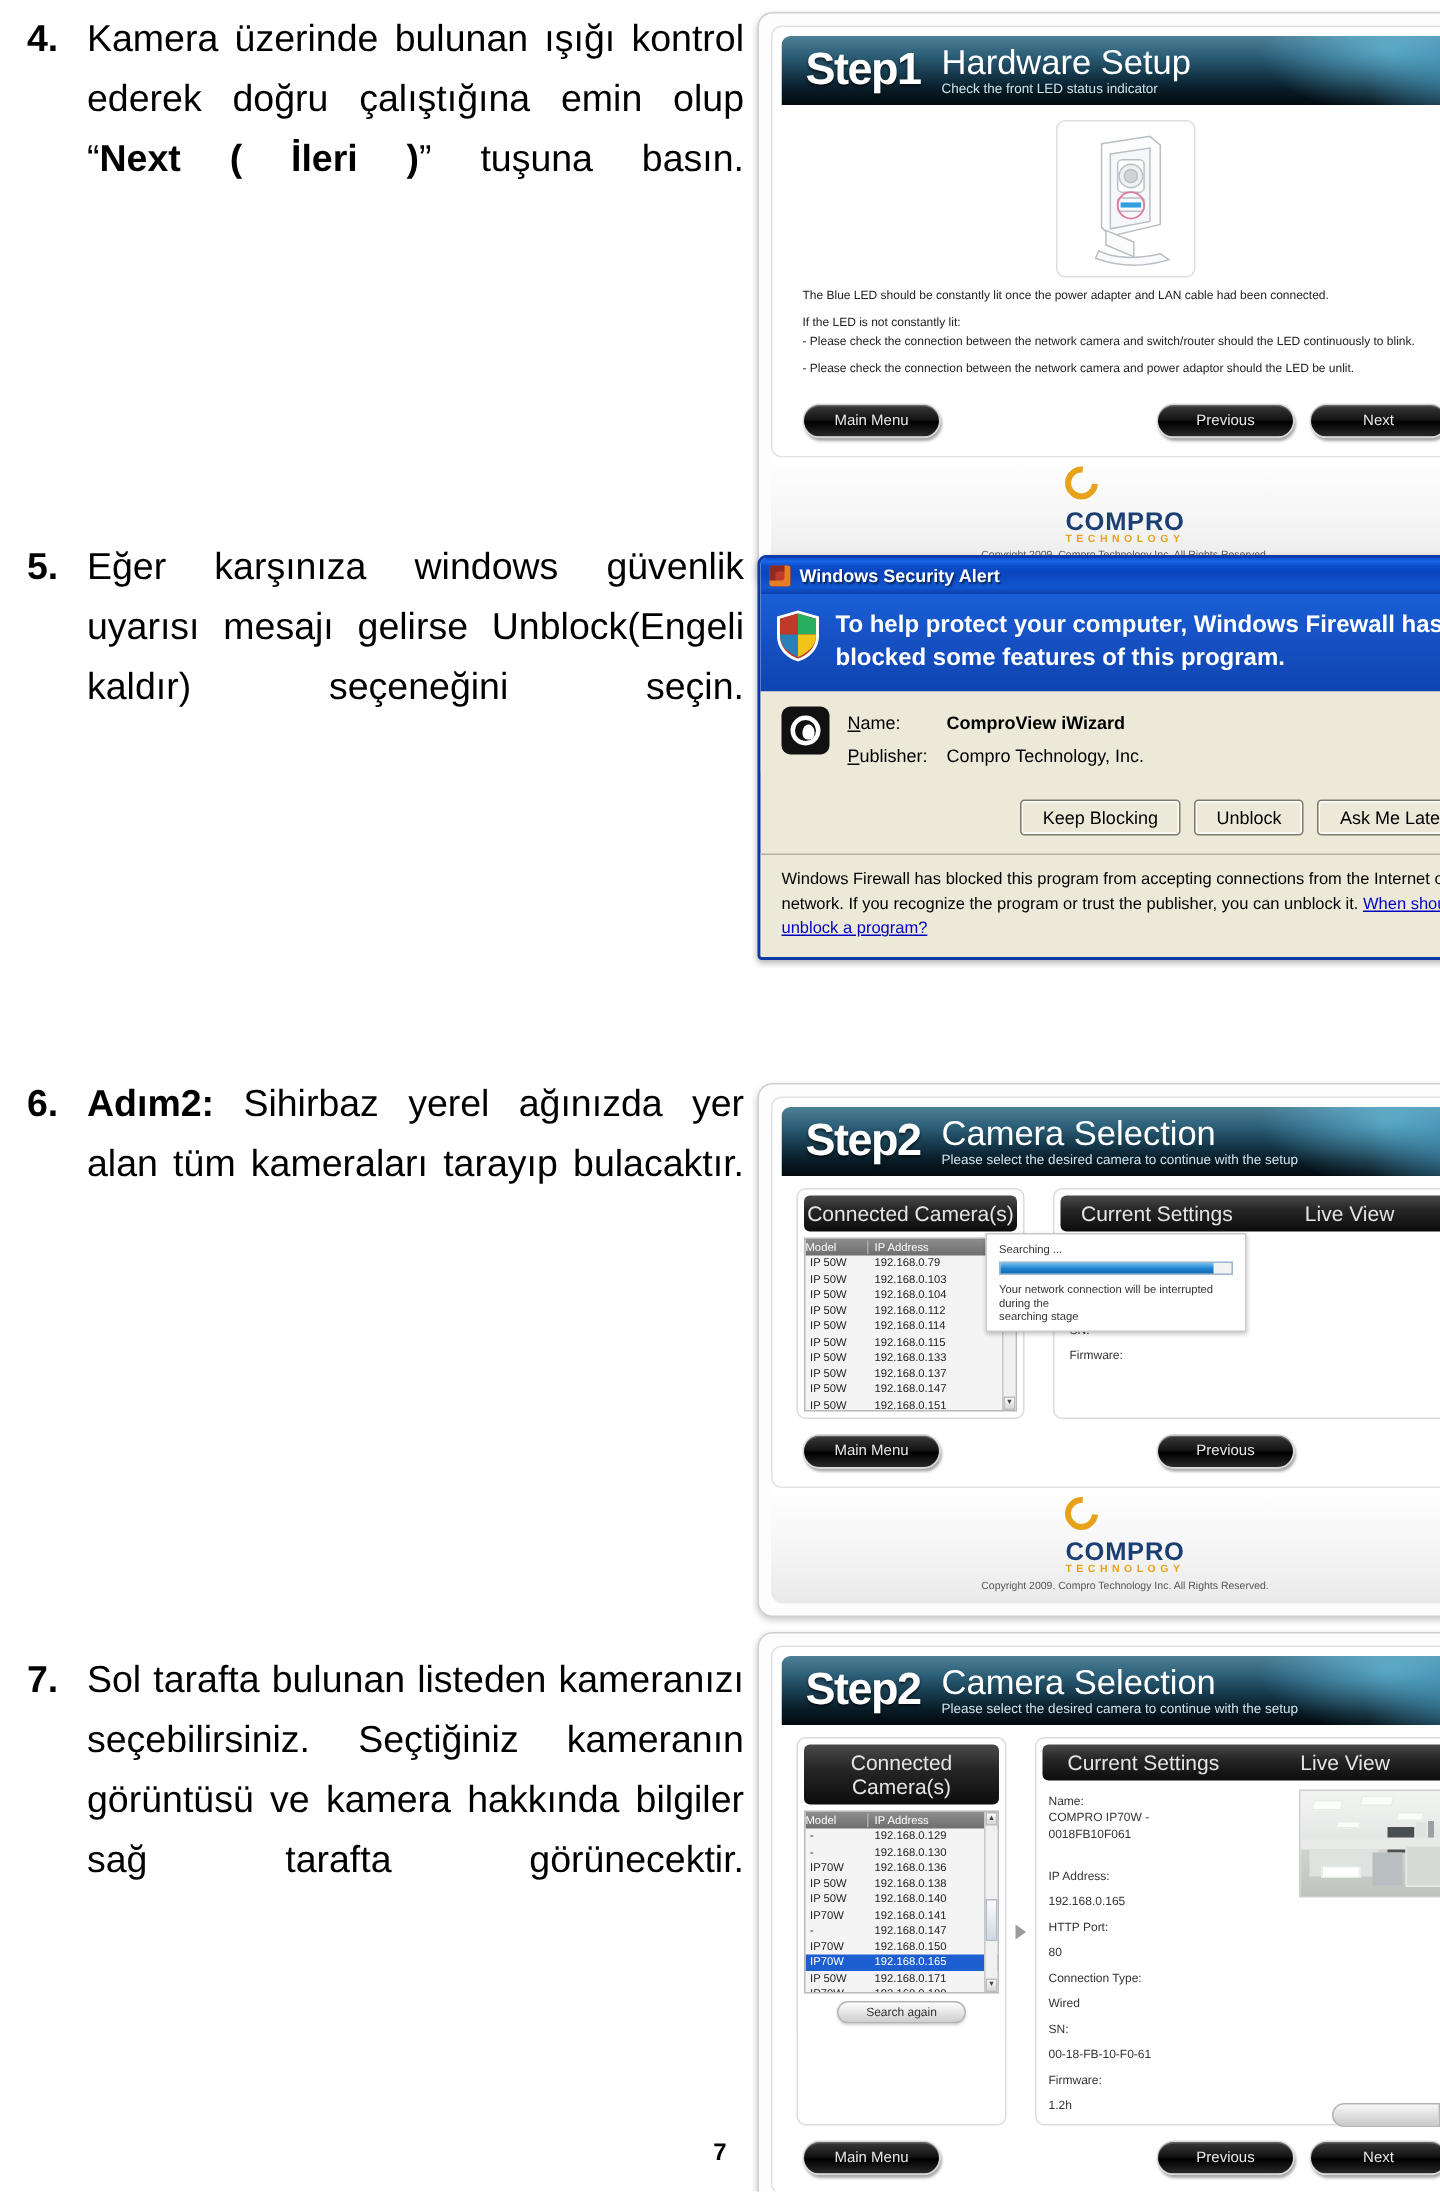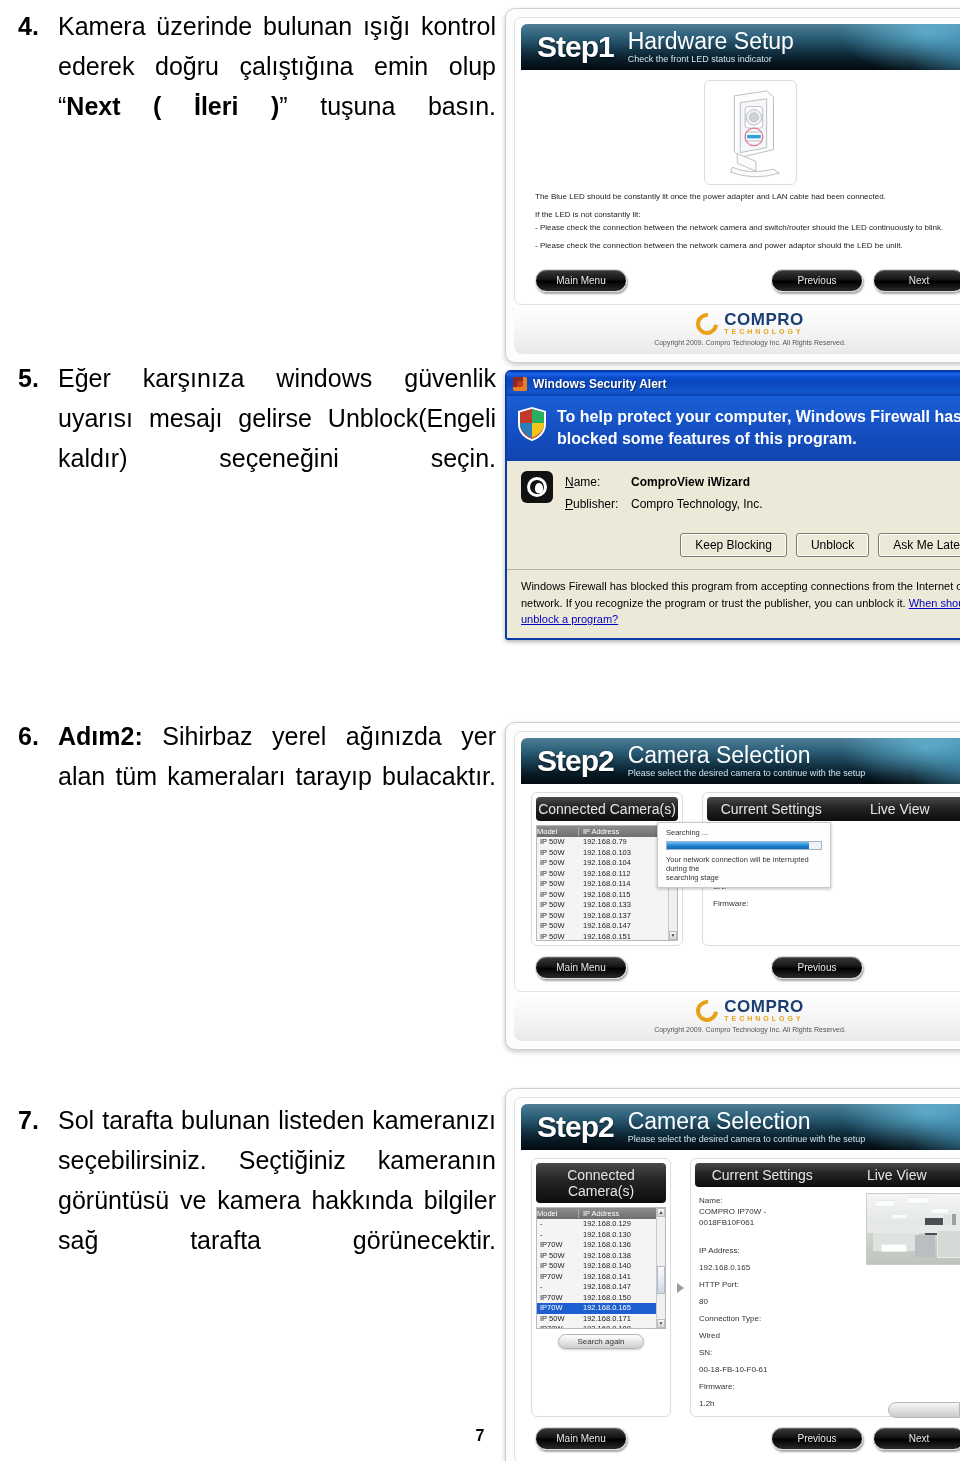--- a/index.html
+++ b/index.html
@@ -71,21 +71,21 @@
     border: 1px solid #d9d9d9;
   }
   .pill.ghost { visibility:hidden; }
 
   .wiz-footer {
     padding-top: 6px; padding-bottom: 8px;
     display:flex; flex-direction:column; align-items:center;
     background: linear-gradient(180deg,#ffffff 0%, #f4f4f4 60%, #e9e9e9 100%);
     border-radius: 0 0 8px 8px;
   }
-  .brand { display:flex; align-items:flex-end; gap:6px; }
+  .brand { display:flex; align-items:flex-start; gap:6px;flex-direction:column; }
   .brand .ring {
     width:22px; height:22px; border-radius:50%;
     border: 4px solid #e8a219;
     border-right-color: transparent;
     transform: rotate(-40deg);
   }
   .brand-txt { line-height:1; }
   .brand-name { font-size: 17px; font-weight:bold; color:#1b3f73; letter-spacing:.5px; }
   .brand-sub { font-size: 7px; color:#e8a219; letter-spacing: 3px; font-weight:bold; }
   .copyright { font-size: 7px; color:#555; margin-top: 4px; }

